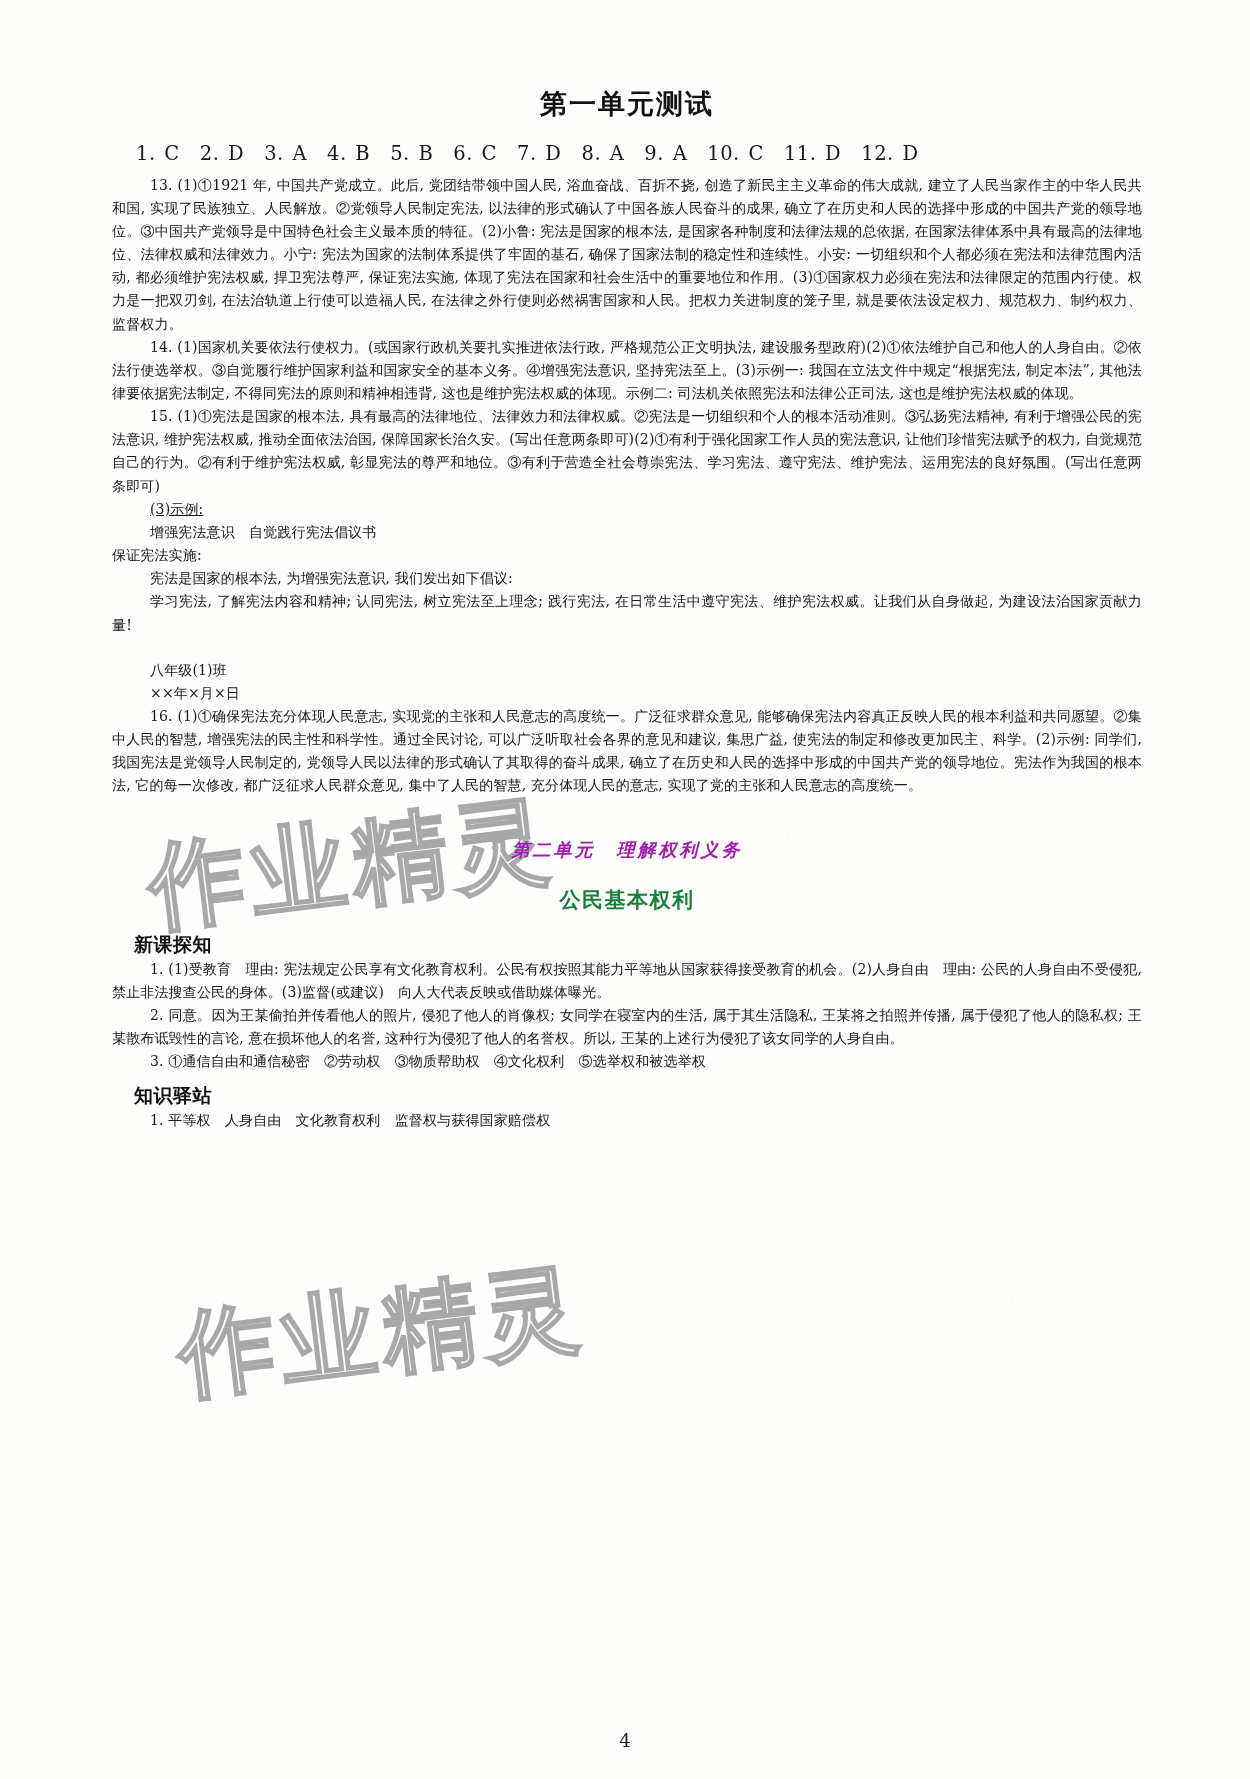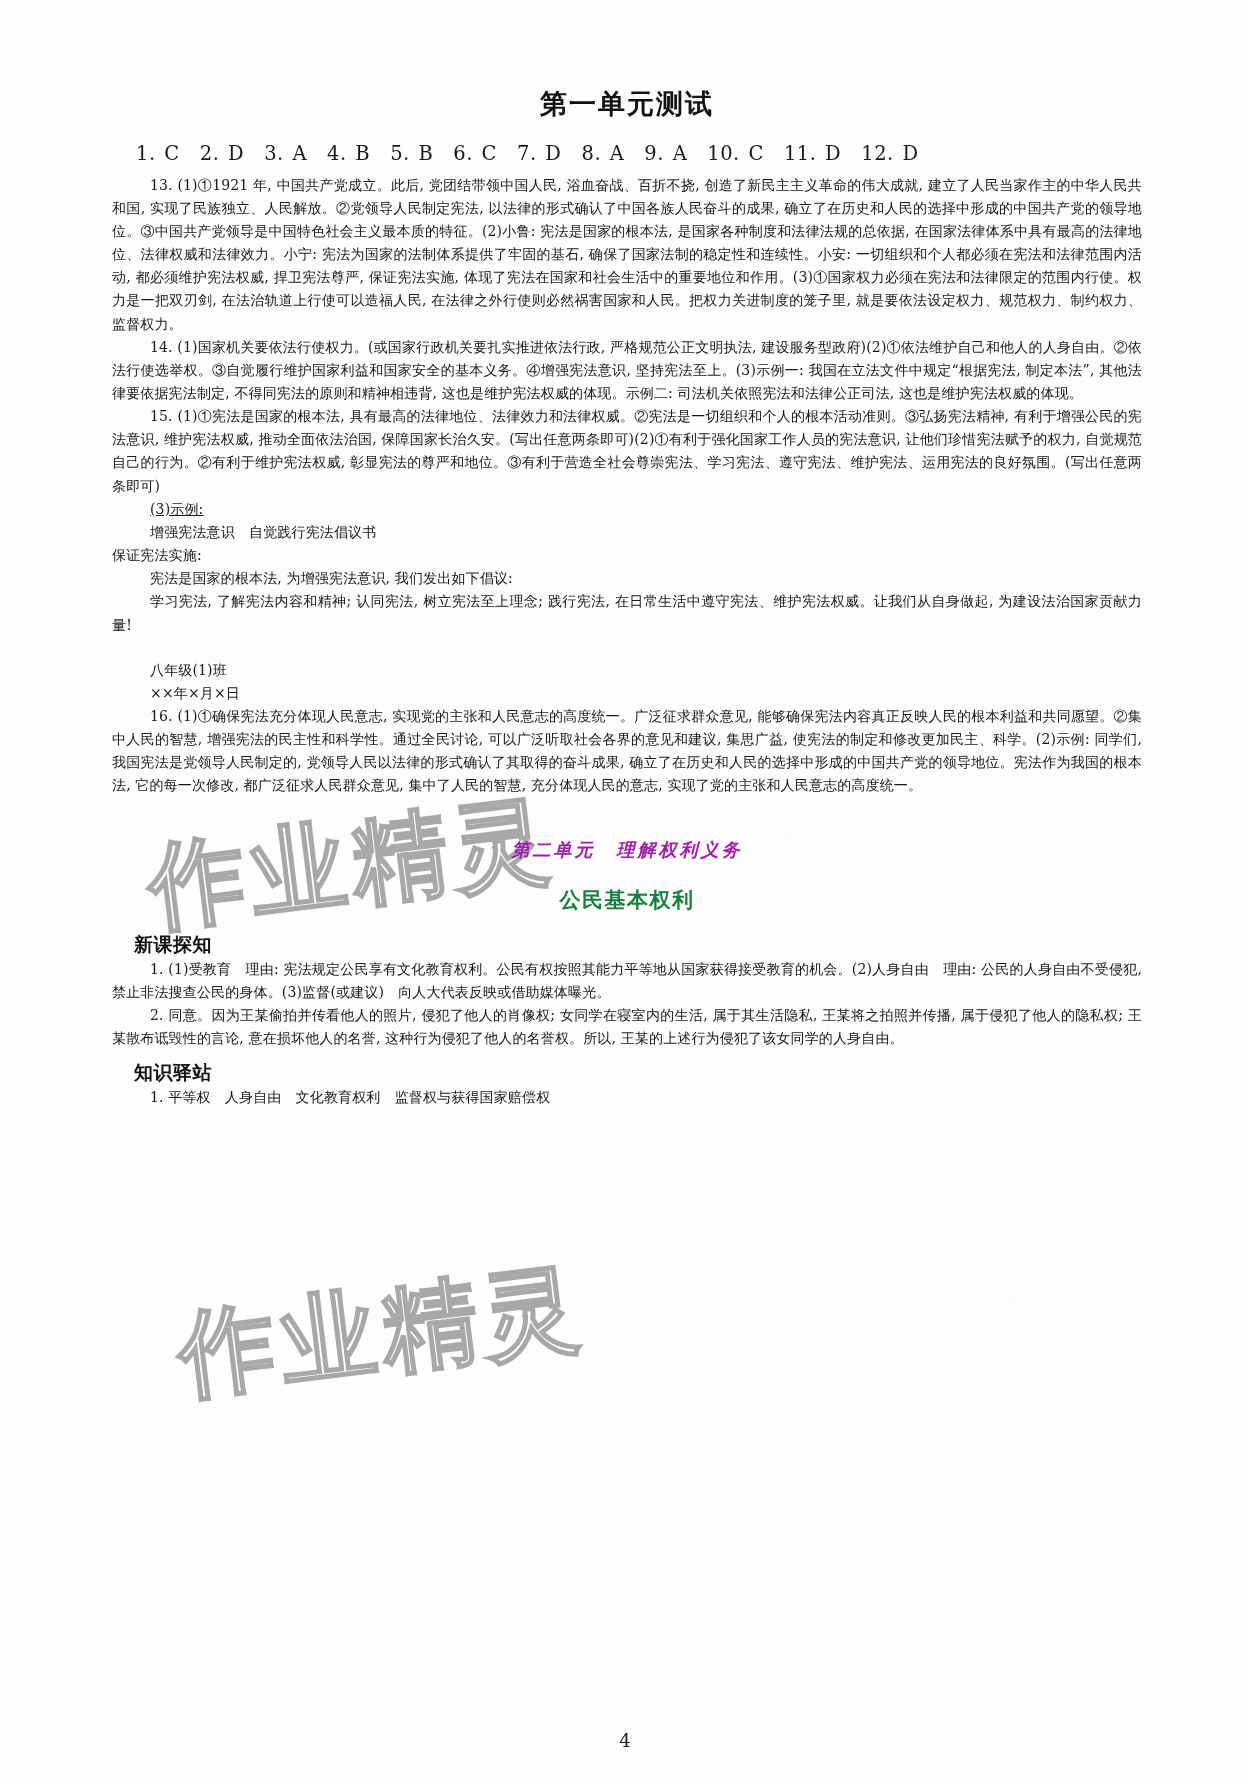--- a/index.html
+++ b/index.html
@@ -199,20 +199,21 @@
 
 
     <h4 class="section-heading">公民基本权利</h4>
 
     <div class="spacer-sm"></div>
 
     <div class="block-label">新课探知</div>
 
     <p class="para">1. (1)受教育　理由: 宪法规定公民享有文化教育权利。公民有权按照其能力平等地从国家获得接受教育的机会。(2)人身自由　理由: 公民的人身自由不受侵犯, 禁止非法搜查公民的身体。(3)监督(或建议)　向人大代表反映或借助媒体曝光。</p>
     <p class="para">2. 同意。因为王某偷拍并传看他人的照片, 侵犯了他人的肖像权; 女同学在寝室内的生活, 属于其生活隐私, 王某将之拍照并传播, 属于侵犯了他人的隐私权; 王某散布诋毁性的言论, 意在损坏他人的名誉, 这种行为侵犯了他人的名誉权。所以, 王某的上述行为侵犯了该女同学的人身自由。</p>
+    <p class="para">3. ①通信自由和通信秘密　②劳动权　③物质帮助权　④文化权利　⑤选举权和被选举权</p>
 
     <div class="block-label station">知识驿站</div>
 
     <p class="para">1. 平等权　人身自由　文化教育权利　监督权与获得国家赔偿权</p>
 
   </div>
 
   <div class="page-number">4</div>
 
   <div class="grain"></div>

